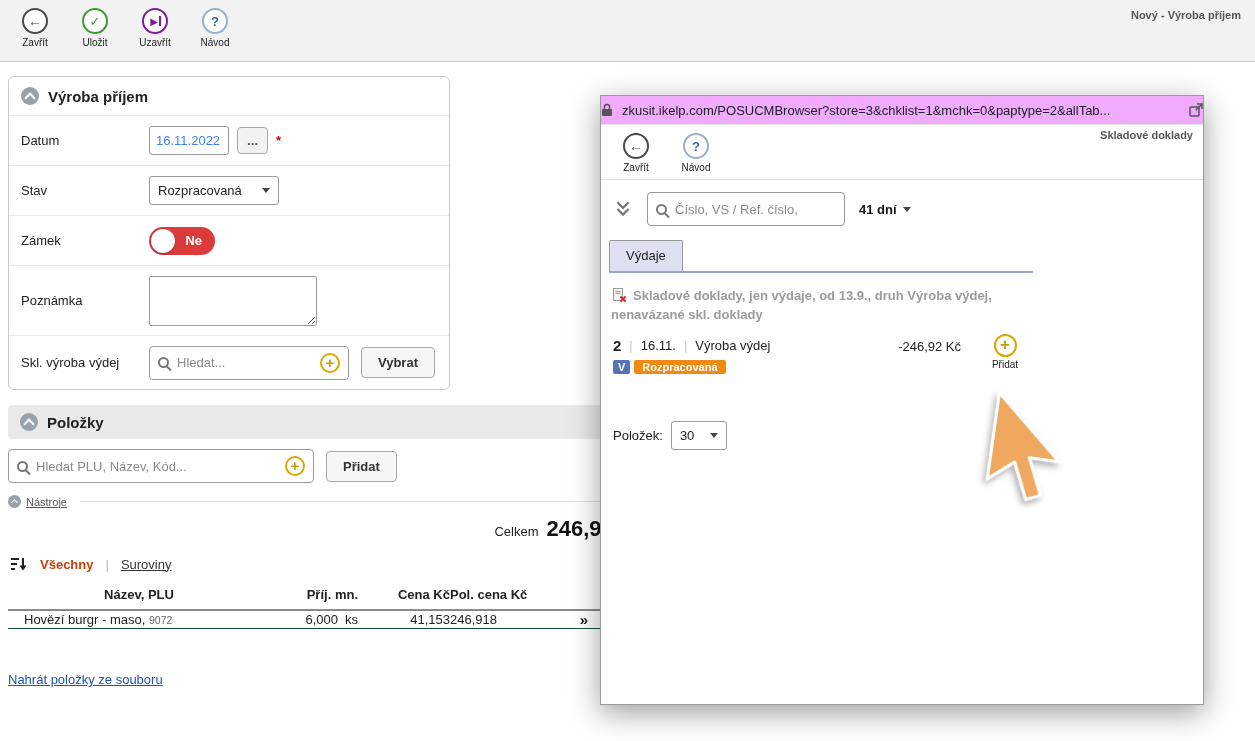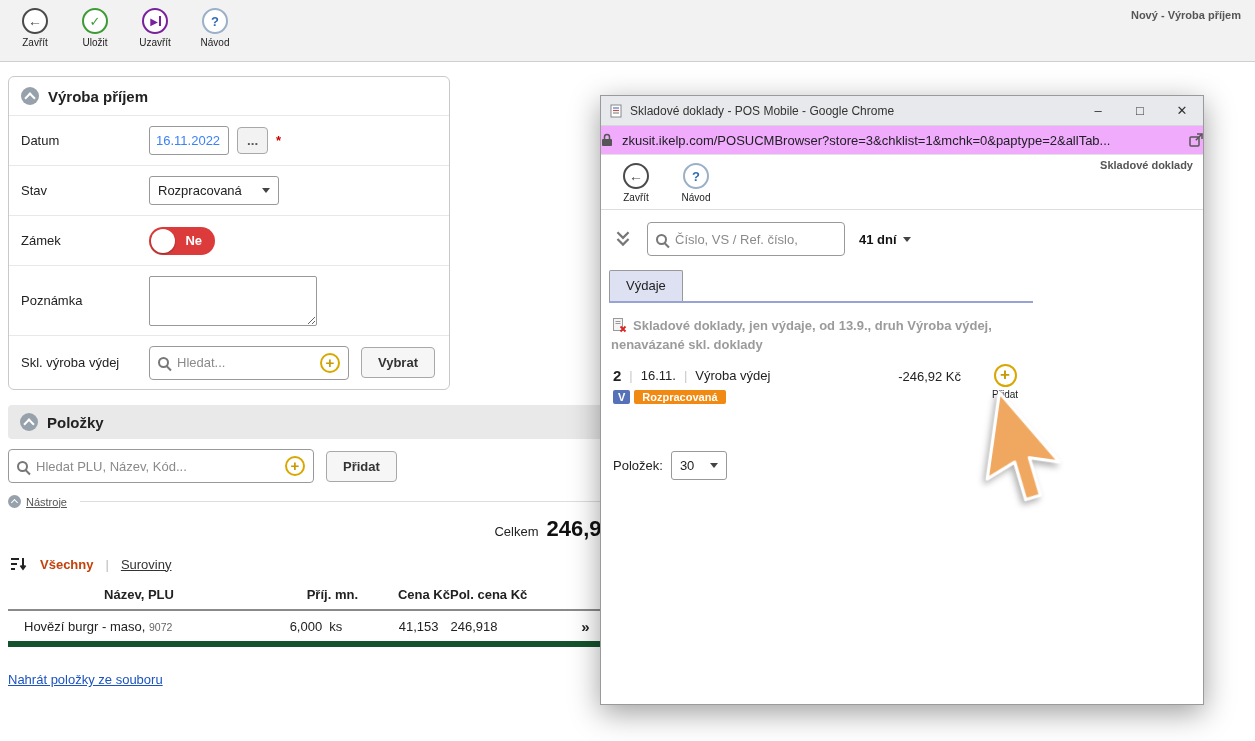--- a/index.html
+++ b/index.html
@@ -99,21 +99,21 @@
                justify-content:flex-end; align-items:baseline; gap:8px; }
   .total-label { font-size:13px; color:#222; }
   .total-value { font-size:22px; font-weight:bold; color:#111; }
   .filter-row { position:absolute; top:556px; left:10px; display:flex; align-items:center; gap:12px; }
   .filter-all { font-size:13px; font-weight:bold; color:#c2410c; cursor:pointer; }
   .filter-sep { color:#bbb; }
   .filter-raw { font-size:13px; color:#333; text-decoration:underline; cursor:pointer; }
   .tbl { position:absolute; top:582px; left:8px; width:592px; }
   .thead, .trow { display:flex; align-items:center; }
   .thead { font-weight:bold; font-size:13px; border-bottom:2px solid #8a8a8a; padding:5px 0 7px; }
-  .trow { font-size:13px; border-bottom:6px solid #14532d; height:36px; cursor:pointer;gap:12px; }
+  .trow { font-size:13px; border-bottom:1px solid #14532d; height:18px; cursor:pointer; }
   .c-name { width:262px; text-align:center; }
   .trow .c-name { text-align:left; padding-left:16px; }
   .c-qty { width:88px; text-align:right; }
   .c-price { width:92px; text-align:right; }
   .c-total { width:118px; text-align:left; }
   .c-exp { width:32px; text-align:center; font-weight:bold; font-size:15px; }
   .plu { font-size:10.5px; color:#666; }
   .unit { margin-left:7px; }
   .upload-link { position:absolute; top:672px; left:8px; color:#1b53c0;
                  text-decoration:underline; font-size:13px; cursor:pointer; }
@@ -288,34 +288,20 @@
     </span>
     <span class="c-price">41,153</span>
     <span class="c-total">246,918</span>
     <span class="c-exp">»</span>
   </div>
 </div>
 
 <a class="upload-link">Nahrát položky ze souboru</a>
 
 <div class="popup">
-  <div class="p-titlebar">
-    <svg width="14" height="14" viewBox="0 0 14 14">
-      <rect x="2" y="1" width="10" height="12" fill="#fff" stroke="#888"></rect>
-      <line x1="4" y1="4" x2="10" y2="4" stroke="#4a76c9" stroke-width="1.2"></line>
-      <line x1="4" y1="6.5" x2="10" y2="6.5" stroke="#c94a4a" stroke-width="1.2"></line>
-      <line x1="4" y1="9" x2="10" y2="9" stroke="#888" stroke-width="1.2"></line>
-    </svg>
-    <span class="p-title">Skladové doklady - POS Mobile - Google Chrome</span>
-    <div class="win-btns">
-      <span class="win-btn">–</span>
-      <span class="win-btn">□</span>
-      <span class="win-btn">✕</span>
-    </div>
-  </div>
 
   <div class="p-urlbar">
     <svg width="12" height="14" viewBox="0 0 12 14">
       <rect x="1" y="6" width="10" height="7" rx="1" fill="#555"></rect>
       <path d="M3.5 6V4a2.5 2.5 0 0 1 5 0v2" fill="none" stroke="#555" stroke-width="1.5"></path>
     </svg>
     <span class="p-url">zkusit.ikelp.com/POSUCMBrowser?store=3&amp;chklist=1&amp;mchk=0&amp;paptype=2&amp;allTab...</span>
     <svg width="14" height="14" viewBox="0 0 14 14" fill="none" stroke="#555" stroke-width="1.5">
       <rect x="1" y="4" width="9" height="9" rx="1"></rect>
       <path d="M8 1h5v5"></path>

